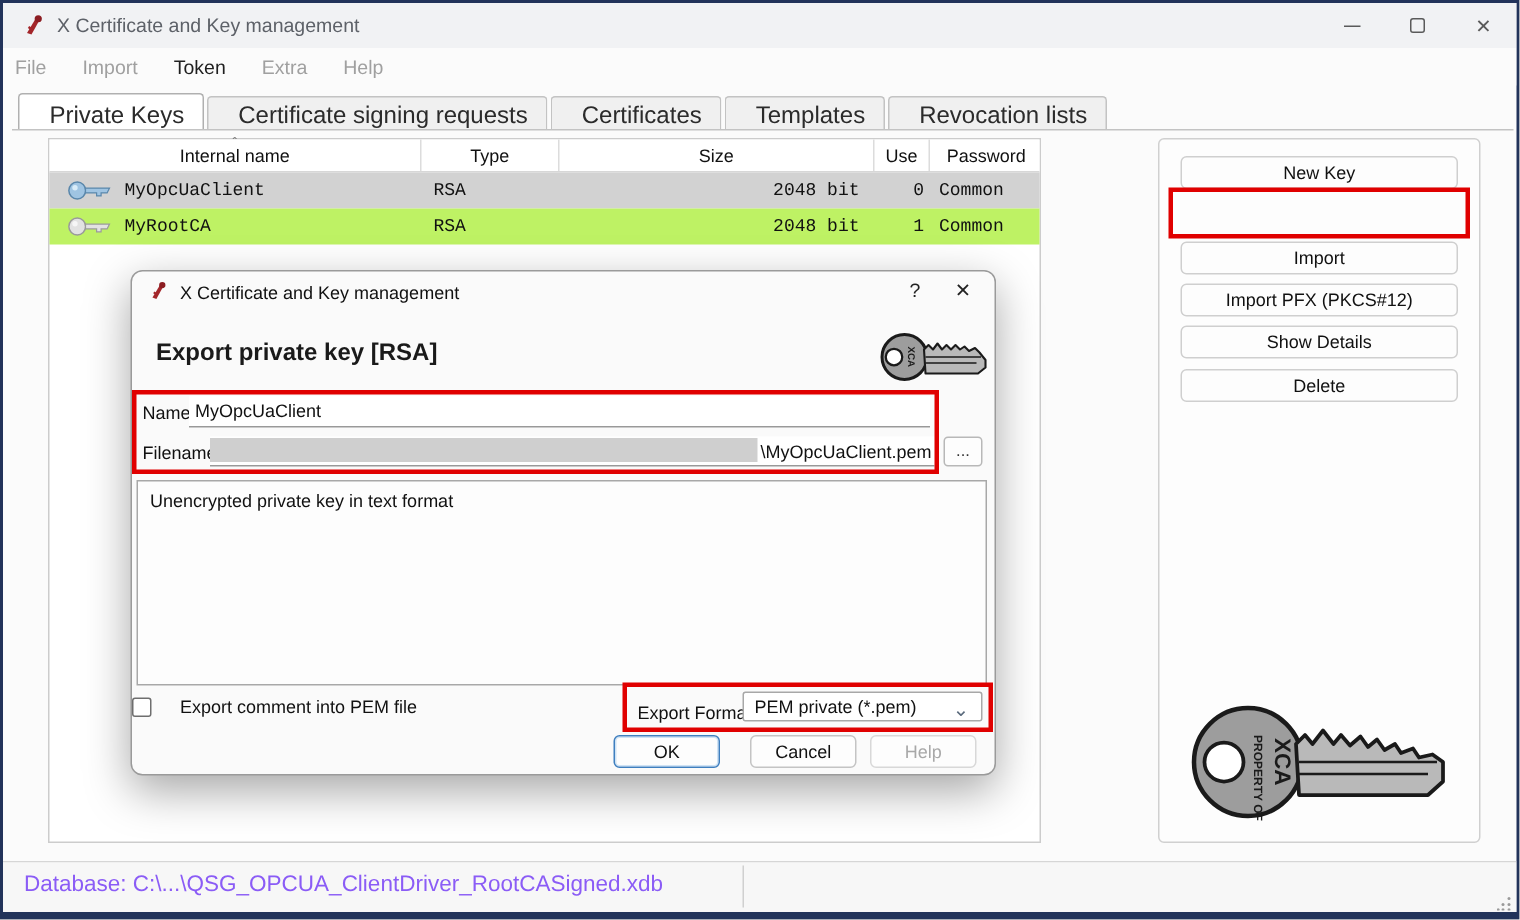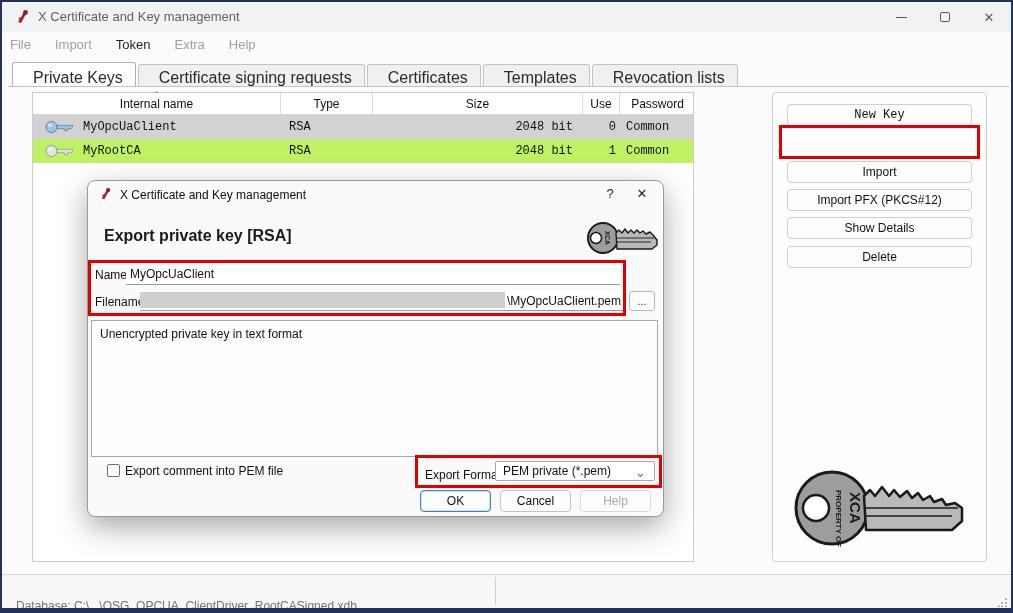--- a/index.html
+++ b/index.html
@@ -67,37 +67,37 @@
   .name-input { position:absolute; left:38px; top:83px; width:494px; height:21px; background:#fff; border:none; border-bottom:1px solid #999;
                 font-family:"Liberation Sans", sans-serif; font-size:12px; color:#111; padding:0 4px; }
   .file-field { position:absolute; left:52px; top:110px; width:483px; height:20px; background:#fff; border-bottom:1px solid #999;
                 display:flex; align-items:center; font-size:12px; color:#111; }
   .file-selected { flex:1 1 auto; align-self:stretch; margin:1px 0 2px 0; background:#cfcfcf; }
   .file-tail { flex:0 0 auto; padding:0 2px; white-space:nowrap; }
   .browse-btn { position:absolute; left:541px; top:110px; width:26px; height:20px; background:#fdfdfd; border:1px solid #b8b8b8; border-radius:3px;
                 font-size:11px; color:#333; display:flex; align-items:center; justify-content:center; }
   .dlg-textarea { position:absolute; left:3px; top:139px; width:567px; height:137px; background:#fdfdfd; border:1px solid #a8a8a8;
                   font-size:12px; color:#111; padding:6px 8px; }
-  .chk-row { position:absolute; left:19px; top:283px; display:flex; align-items:flex-start; gap:5px; }
+  .chk-row { position:absolute; left:0; top:283px; display:flex; align-items:flex-end; gap:19px; }
   .chk-box { width:13px; height:13px; background:#fff; border:1px solid #6e6e6e; border-radius:2px; }
   .chk-label { font-size:12px; color:#111; }
   .fmt-label { position:absolute; left:337px; top:287px; font-size:12px; color:#111; }
   .fmt-combo { position:absolute; left:407px; top:280px; width:160px; height:20px; background:#fff; border:1px solid #a8a8a8; border-radius:2px;
                display:flex; align-items:center; font-size:12px; color:#111; padding-left:7px; }
   .fmt-chevron { position:absolute; right:8px; top:3px; font-size:13px; color:#5b6b7d; }
   .dlg-btn { position:absolute; top:309px; width:71px; height:22px; border-radius:4px; background:#fdfdfd; border:1px solid #c4c4c4;
              font-size:12px; color:#111; display:flex; align-items:center; justify-content:center; }
-  .btn-ok { left:332px; border:1px solid #3f7fbf; box-shadow:0 0 0 1px #cfe3f5 inset; }
+  .btn-ok { left:321px; border:1px solid #3f7fbf; box-shadow:0 0 0 1px #cfe3f5 inset; }
   .btn-cancel { left:412px; }
   .btn-help { left:492px; color:#a8a8a8; border-color:#d8d8d8; }
 
   
   .statusline { position:absolute; left:0; top:572px; width:100%; height:0; border-top:1px solid #d6d6d6; }
   .statusbar { position:absolute; left:0; top:573px; width:100%; height:33px; background:#f7f7f7; }
-  .db-text { position:absolute; left:14px; top:24px; font-size:12px; color:#737373; }
+  .db-text { position:absolute; left:14px; top:6px; font-size:15px; color:#8b5cf6; }
   .status-sep { position:absolute; left:493px; top:2px; height:28px; border-left:1px solid #d0d0d0; }
   .search-input { position:absolute; left:502px; top:6px; width:487px; height:22px; background:#fff; border:1px solid #c8c8c8; border-bottom:1px solid #8a8a8a;
                   font-family:"Liberation Sans", sans-serif; font-size:12px; padding:0 6px; color:#333; }
   .search-input::placeholder { color:#9a9a9a; }
   .resize-grip { position:absolute; right:3px; top:22px; width:10px; height:10px; }
 </style>
 </head>
 <body>
 
 <div id="app">
@@ -174,21 +174,21 @@
         <span>MyRootCA</span>
       </div>
       <div class="cell-type">RSA</div>
       <div class="cell-size">2048 bit</div>
       <div class="cell-use">1</div>
       <div class="cell-pass">Common</div>
     </div>
   </div>
 
   <div class="actions-panel">
-    <div class="abtn" style="top:11px;font-family:Liberation Mono, monospace;">New Key</div>
+    <div class="abtn" style="top:11px;">New Key</div>
     <div class="abtn" style="top:68px;">Import</div>
     <div class="abtn" style="top:96px;">Import PFX (PKCS#12)</div>
     <div class="abtn" style="top:124px;">Show Details</div>
     <div class="abtn" style="top:153px;">Delete</div>
   </div>
   <div class="red-box" style="left:777px; top:123px; width:201px; height:34px;"></div>
 
   <svg class="logo-key" viewBox="0 0 178 92">
     <circle cx="40" cy="48" r="36" fill="#9d9d9d" stroke="#1a1a1a" stroke-width="3"></circle>
     <circle cx="24" cy="48" r="13" fill="#ffffff" stroke="#1a1a1a" stroke-width="2.5"></circle>

